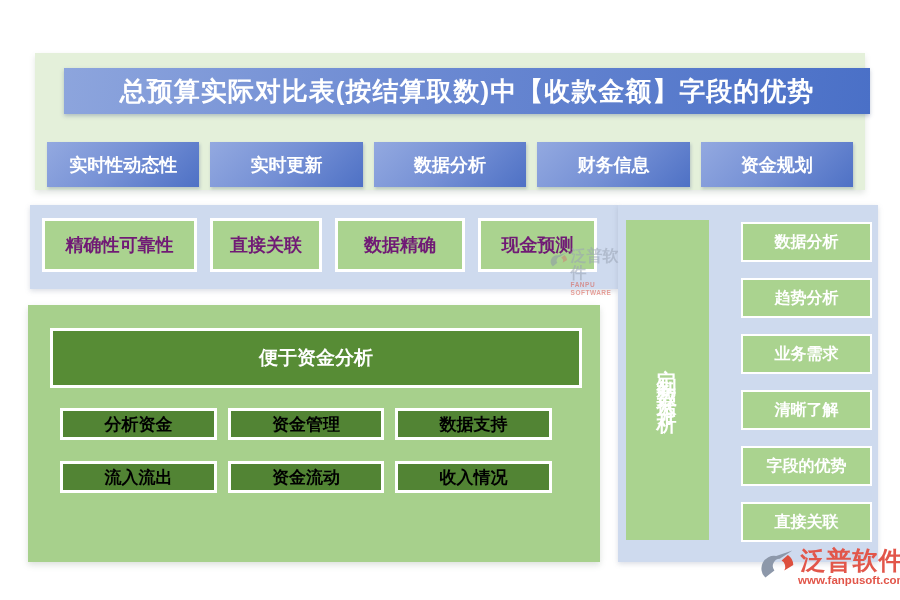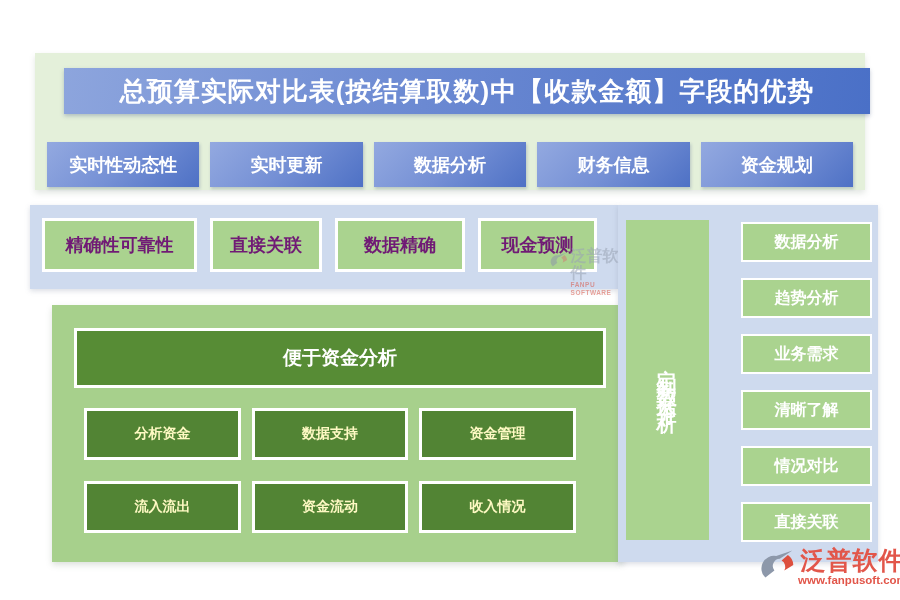--- a/index.html
+++ b/index.html
@@ -44,36 +44,36 @@
   }
   .lgreen-btn{
     height:54px;background:#aad38f;border:3px solid #ffffff;
     color:#701a75;font-weight:bold;font-size:18px;
     display:flex;align-items:center;justify-content:center;
   }
   .w-155{width:155px}.w-112{width:112px}.w-130{width:130px}.w-119{width:119px}
 
   
   .main-panel{
-    position:absolute;left:52px;top:305px;width:572px;height:257px;
+    position:absolute;left:28px;top:305px;width:572px;height:257px;
     background:#a7d08c;box-shadow:0 3px 6px rgba(100,120,100,.22);
   }
   .fund-header{
     position:absolute;left:22px;top:23px;width:532px;height:60px;
     background:#578c35;border:3px solid #ffffff;
     color:#ffffff;font-weight:bold;font-size:19px;
     display:flex;align-items:center;justify-content:center;
   }
   .fund-grid{
     position:absolute;left:32px;top:103px;
     display:grid;grid-template-columns:157px 156px 157px;column-gap:11px;row-gap:21px;
   }
   .dgreen-btn{
-    height:52px;background:#528434;border:3px solid #ffffff;
-    color:#fef9c3;font-weight:bold;font-size:14px;
+    height:32px;background:#528434;border:3px solid #ffffff;
+    color:#000000;font-weight:bold;font-size:17px;
     display:flex;align-items:center;justify-content:center;
   }
 
   
   .right-panel{
     position:absolute;left:618px;top:205px;width:260px;height:357px;
     background:#cedaee;box-shadow:0 2px 5px rgba(110,125,150,.25);
   }
   .v-bar{
     position:absolute;left:8px;top:15px;width:83px;height:320px;
@@ -144,38 +144,38 @@
         <div class="wm-brand">泛普软件</div>
         <div class="wm-sub">FANPU SOFTWARE</div>
       </div>
     </div>
   </section>
 
   <section class="main-panel">
     <div class="fund-header">便于资金分析</div>
     <div class="fund-grid">
       <div class="dgreen-btn">分析资金</div>
+      <div class="dgreen-btn">资金管理</div>
       <div class="dgreen-btn">数据支持</div>
-      <div class="dgreen-btn">资金管理</div>
       <div class="dgreen-btn">流入流出</div>
       <div class="dgreen-btn">资金流动</div>
       <div class="dgreen-btn">收入情况</div>
     </div>
   </section>
 
   <section class="right-panel">
     <div class="v-bar">
       <div class="v-text">定制数据分析</div>
     </div>
     <div class="right-col">
       <div class="rgreen-btn">数据分析</div>
       <div class="rgreen-btn">趋势分析</div>
       <div class="rgreen-btn">业务需求</div>
       <div class="rgreen-btn">清晰了解</div>
-      <div class="rgreen-btn">情况对比</div>
+      <div class="rgreen-btn">字段的优势</div>
       <div class="rgreen-btn">直接关联</div>
     </div>
   </section>
 
   <div class="logo">
     <svg width="36" height="36" viewBox="0 0 40 40">
       <path d="M36 4 L18 10 A14 14 0 0 0 6 34 L16 26 A8 8 0 0 1 22 13 Z" fill="#8d98aa"></path>
       <path d="M24 15 A8 8 0 0 1 27 26 L37 20 A14 14 0 0 0 31 9 Z" fill="#dd4f3e"></path>
     </svg>
     <div class="logo-texts">

